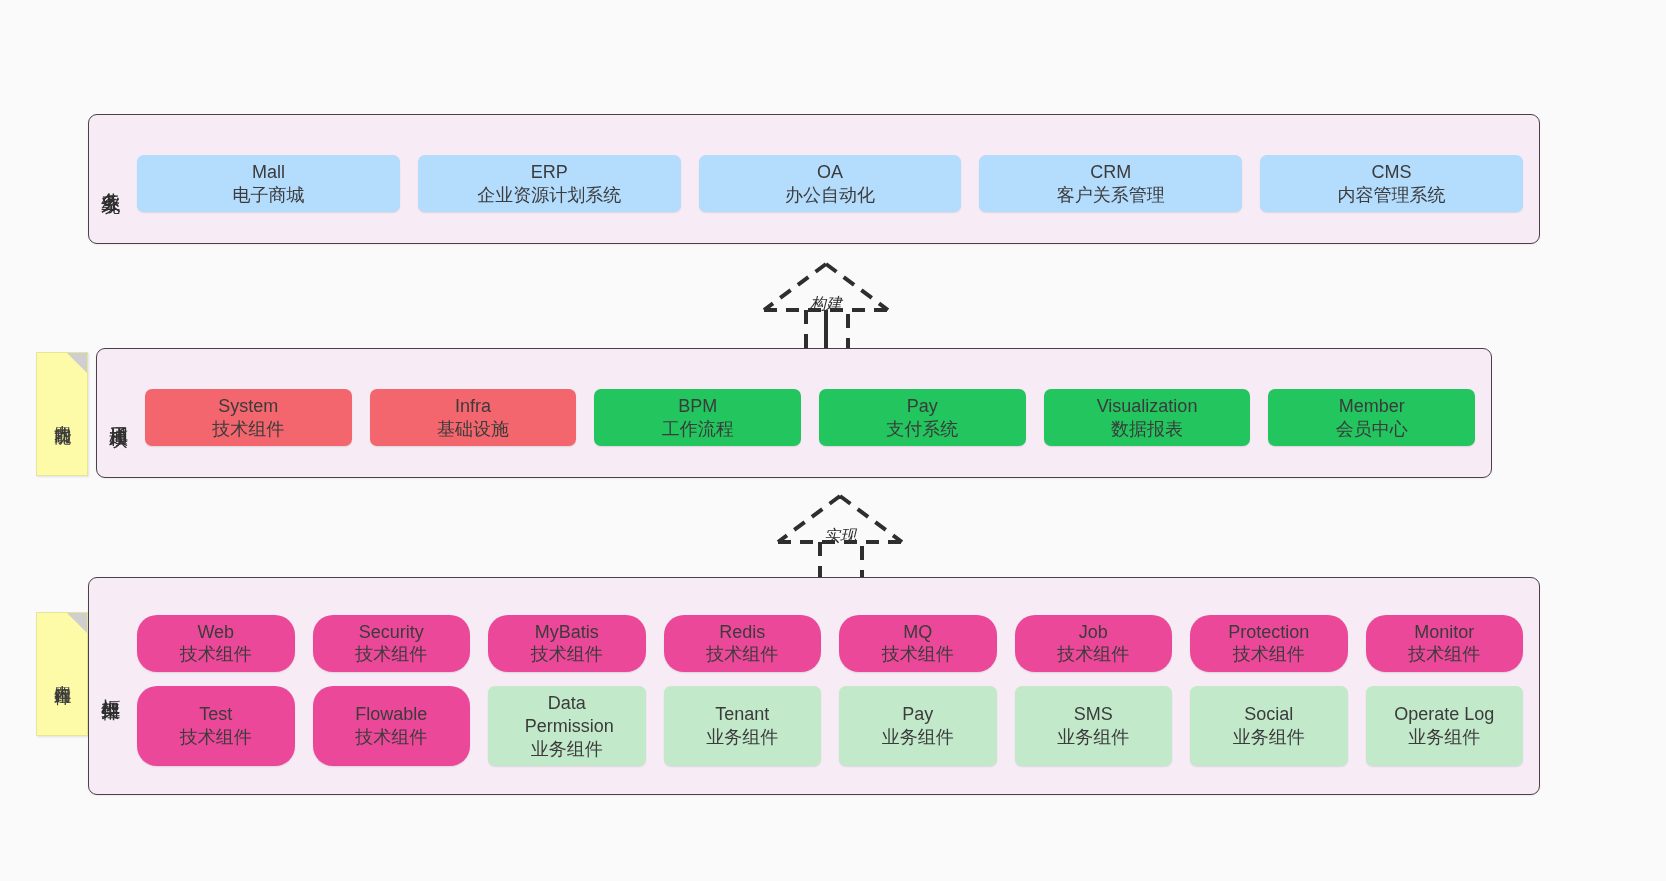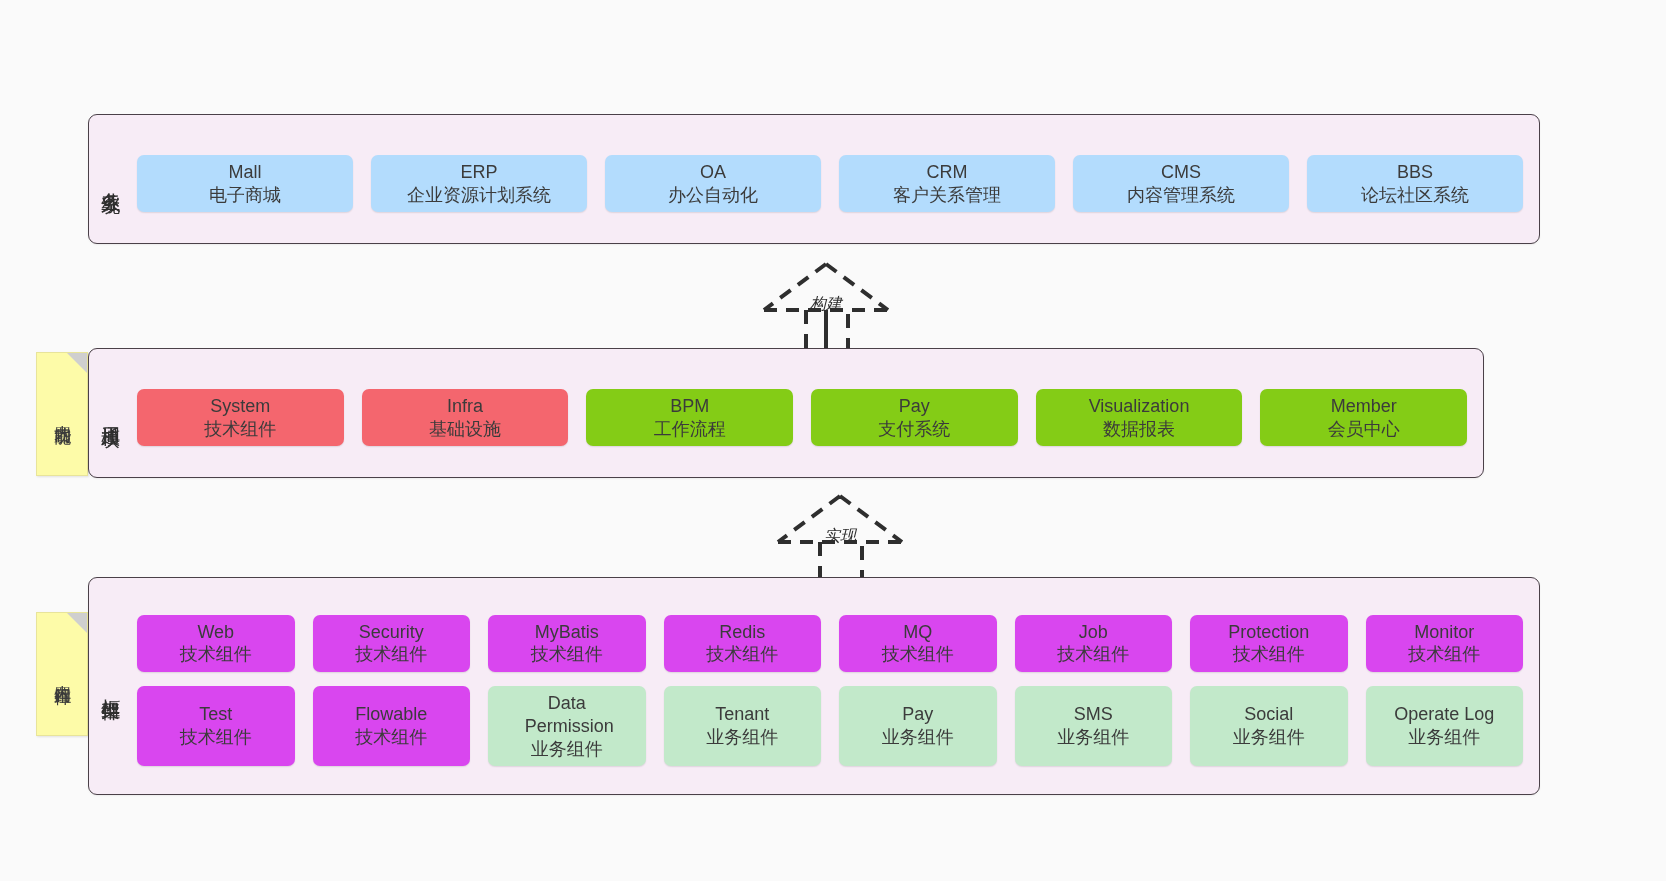--- a/index.html
+++ b/index.html
@@ -99,22 +99,22 @@
     color: #3b3b3b;
     box-sizing: border-box;
     padding: 6px 4px;
     box-shadow: 0 1px 1.5px rgba(0,0,0,0.10);
   }
   .cell .en { display: block; }
   .cell .cn { display: block; }
 
   .c-blue       { background: #b3dcfd; }
   .c-red        { background: #f4666e; }
-  .c-pink       { background: #84cc16; }
-  .c-green      { background: #d946ef; }
+  .c-pink       { background: #22c55e; }
+  .c-green      { background: #ec4899; border-radius: 20px; }
   .c-greenlight { background: #c2e9ca; }
 
   
   .arrow {
     position: absolute;
     width: 180px;
     height: 105px;
   }
   .arrow svg { display: block; }
   .arrow-label {
@@ -147,43 +147,39 @@
         <span class="en">OA</span>
         <span class="cn">办公自动化</span>
       </div>
       <div class="cell c-blue">
         <span class="en">CRM</span>
         <span class="cn">客户关系管理</span>
       </div>
       <div class="cell c-blue">
         <span class="en">CMS</span>
         <span class="cn">内容管理系统</span>
-      </div>
-      <div class="cell c-blue">
-        <span class="en">BBS</span>
-        <span class="cn">论坛社区系统</span>
       </div>
     </div>
   </div>
 </div>
 
 <div class="arrow" style="left:736px; top:258px;">
   <svg width="180" height="105" viewBox="0 0 180 105">
     <path d="M 90 6 L 152 52 M 90 6 L 28 52 M 28 52 L 152 52" fill="none" stroke="#2e2e2e" stroke-width="4" stroke-dasharray="13 9" stroke-linecap="butt"></path>
     <path d="M 90 52 L 90 100 M 90 100 L 90 100" fill="none" stroke="#2e2e2e" stroke-width="4" stroke-dasharray="0 0"></path>
     <path d="M 70 52 L 70 100 L 112 100 L 112 52" fill="none" stroke="#2e2e2e" stroke-width="4" stroke-dasharray="14 10"></path>
   </svg>
   <span class="arrow-label" style="left:74px; top:36px;">构建</span>
 </div>
 
 <div class="sticky" style="left:36px; top:352px; width:52px; height:124px;">
   <span class="fold"></span>
   <span class="vtext">内置功能</span>
 </div>
-<div class="layer" id="layer-modules" style="left:88px; top:348px; width:1396px; height:130px;">
+<div class="layer" id="layer-modules" style="left:96px; top:348px; width:1396px; height:130px;">
   <div class="layer-title">
     <span class="vtext">通用模块</span>
   </div>
   <div class="layer-body">
     <div class="row">
       <div class="cell c-red">
         <span class="en">System</span>
         <span class="cn">技术组件</span>
       </div>
       <div class="cell c-red">

